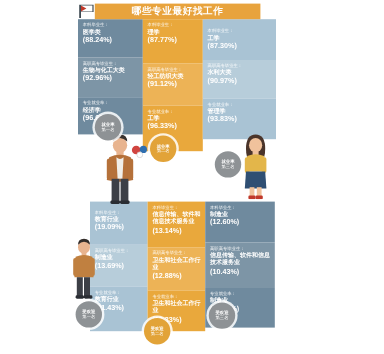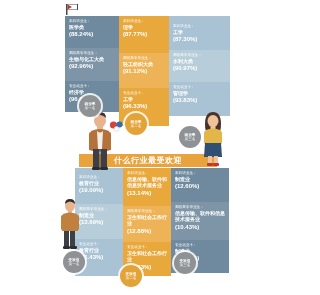--- a/index.html
+++ b/index.html
@@ -103,20 +103,21 @@
 </head>
 <body>
 
 <div id="poster">
 
   <svg class="flag" viewBox="0 0 14 13">
     <polygon points="1,1 1,12 2.5,12 2.5,7 13,7 13,1" fill="#3f4a52"></polygon>
     <polygon points="2.5,1.5 2.5,6.5 12,6.5 12,1.5" fill="#ffffff"></polygon>
     <polygon points="2.5,1.5 7,4 2.5,6.5" fill="#c0392b"></polygon>
   </svg>
+  <div class="title-bar" id="title1">哪些专业最好找工作</div>
 
   <div class="chart" id="chart1">
 
     <div class="col c1">
       <div class="seg blue" style="height:32px">
         <div class="grp">本科毕业生：</div>
         <div class="maj">医学类</div>
         <div class="pct">(88.24%)</div>
       </div>
       <div class="seg blue2" style="height:33px">
@@ -208,21 +209,20 @@
     <path d="M9 20 q7 -3 14 0 l1 13 h-16z" fill="#e3b64a"></path>
     <rect x="7" y="21" width="4" height="13" rx="1.6" fill="#e3b64a"></rect>
     <rect x="21" y="21" width="4" height="13" rx="1.6" fill="#e3b64a"></rect>
     <path d="M8 33 h16 l1 14 h-18z" fill="#2f4f73"></path>
     <rect x="11" y="46" width="4" height="8" fill="#f0c29c"></rect>
     <rect x="17" y="46" width="4" height="8" fill="#f0c29c"></rect>
     <rect x="10" y="53" width="6" height="3" rx="1" fill="#c0392b"></rect>
     <rect x="16" y="53" width="6" height="3" rx="1" fill="#c0392b"></rect>
   </svg>
 
-  <div class="title-bar" id="title2">什么行业最受欢迎</div>
 
   <div class="chart" id="chart2">
 
     <div class="col c1" style="left:18px;width:48px">
       <div class="seg lblue" style="height:36px;padding-top:7px">
         <div class="grp">本科毕业生：</div>
         <div class="maj">教育行业</div>
         <div class="pct">(19.09%)</div>
       </div>
       <div class="seg lblue2" style="height:35px">

